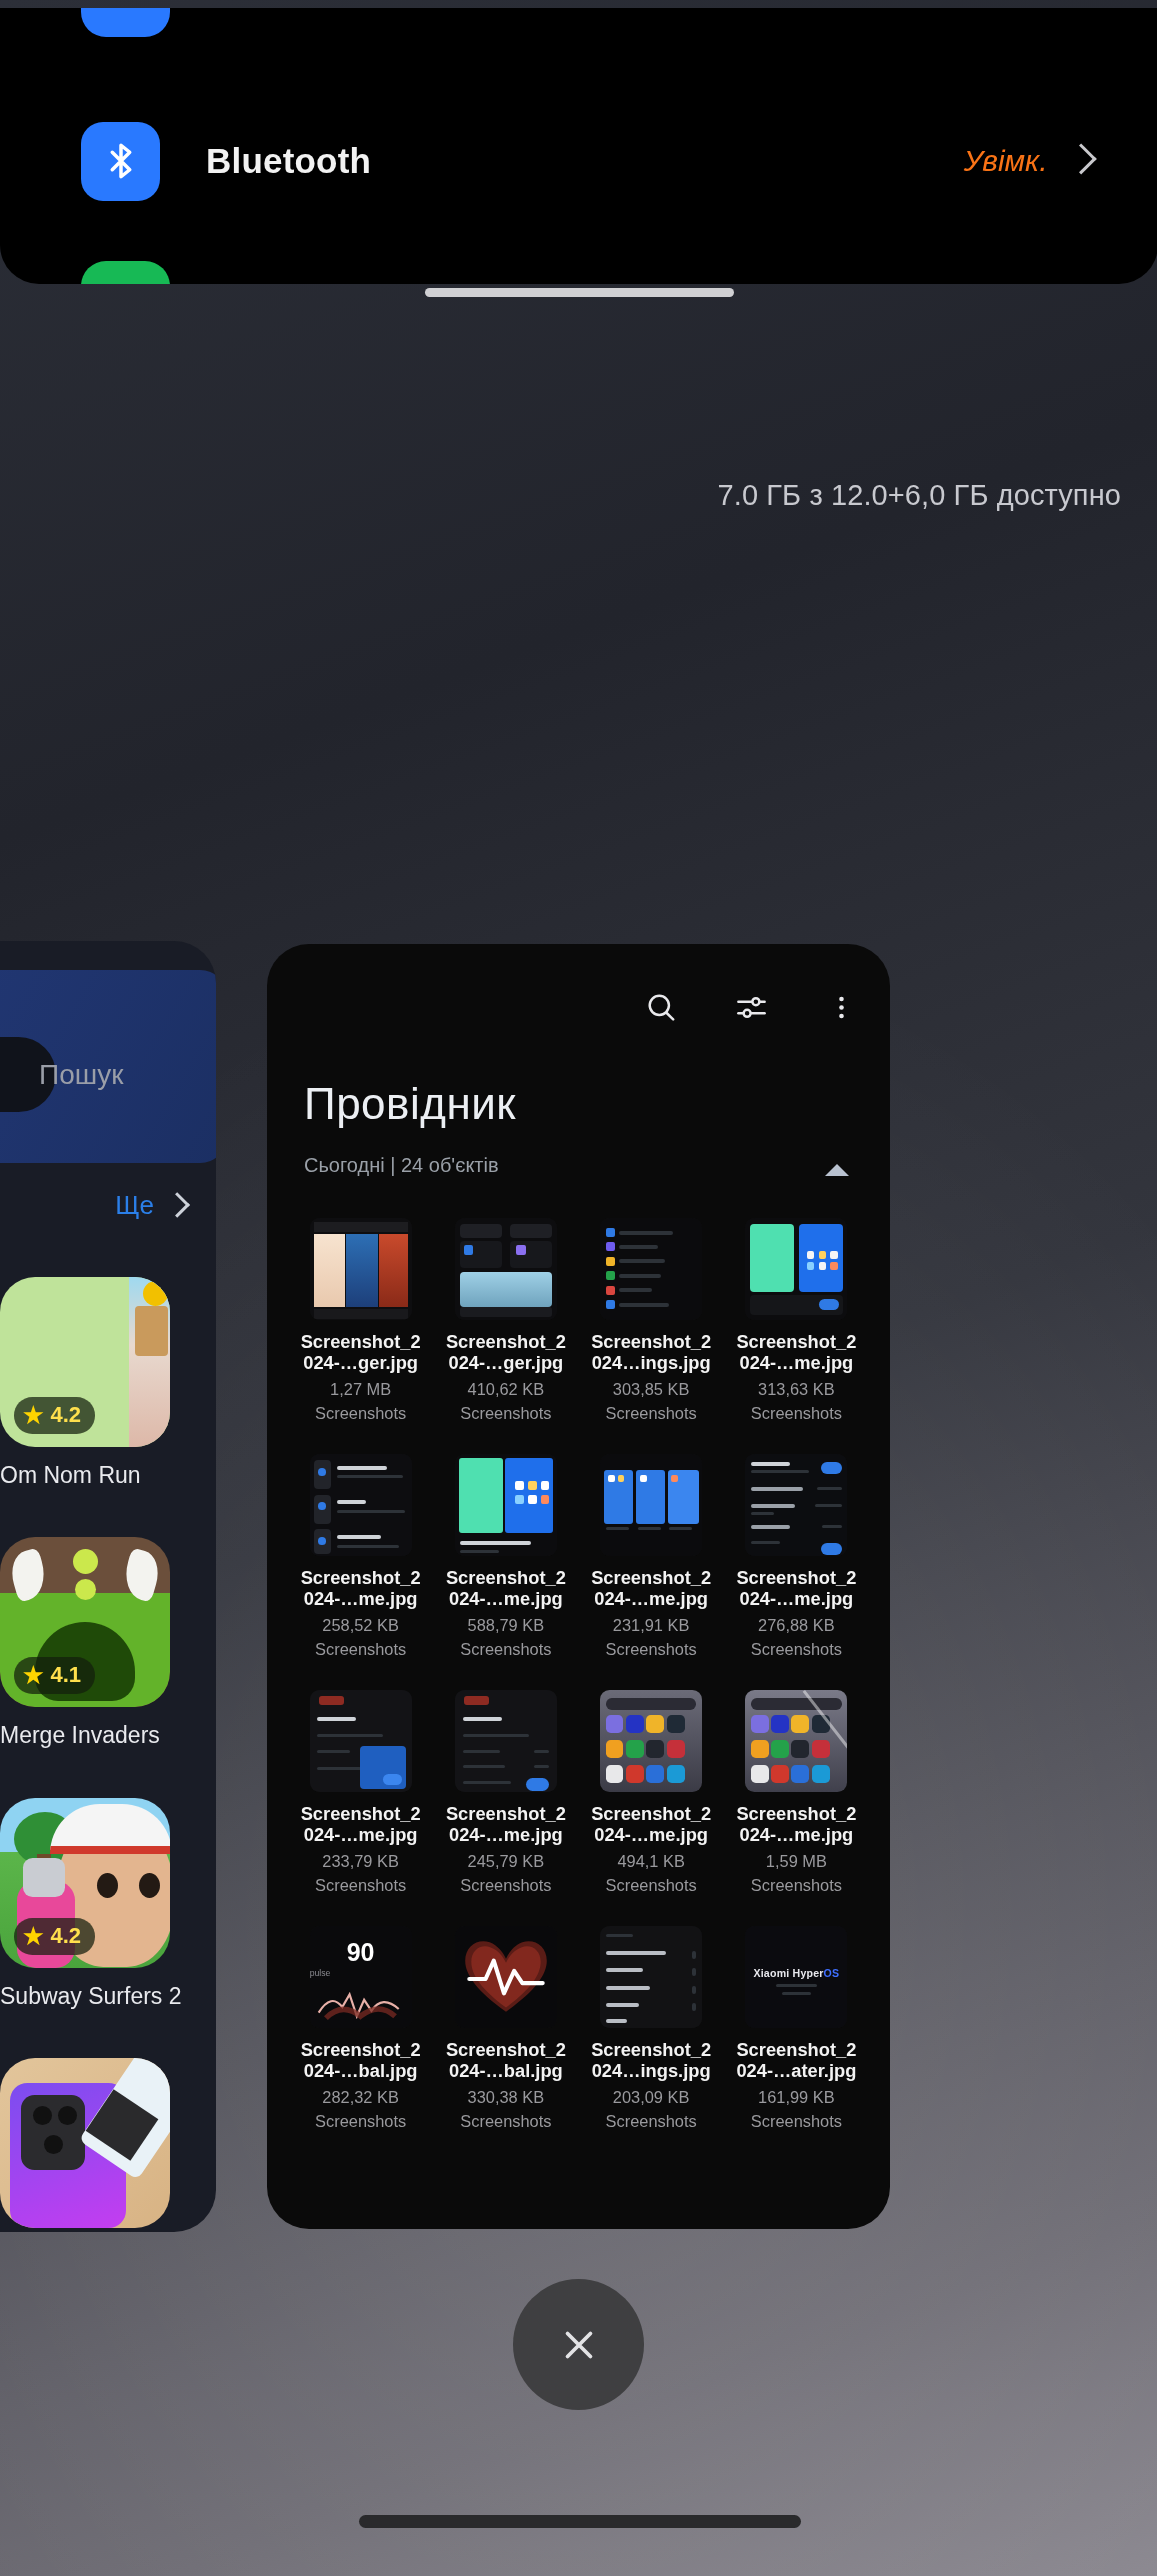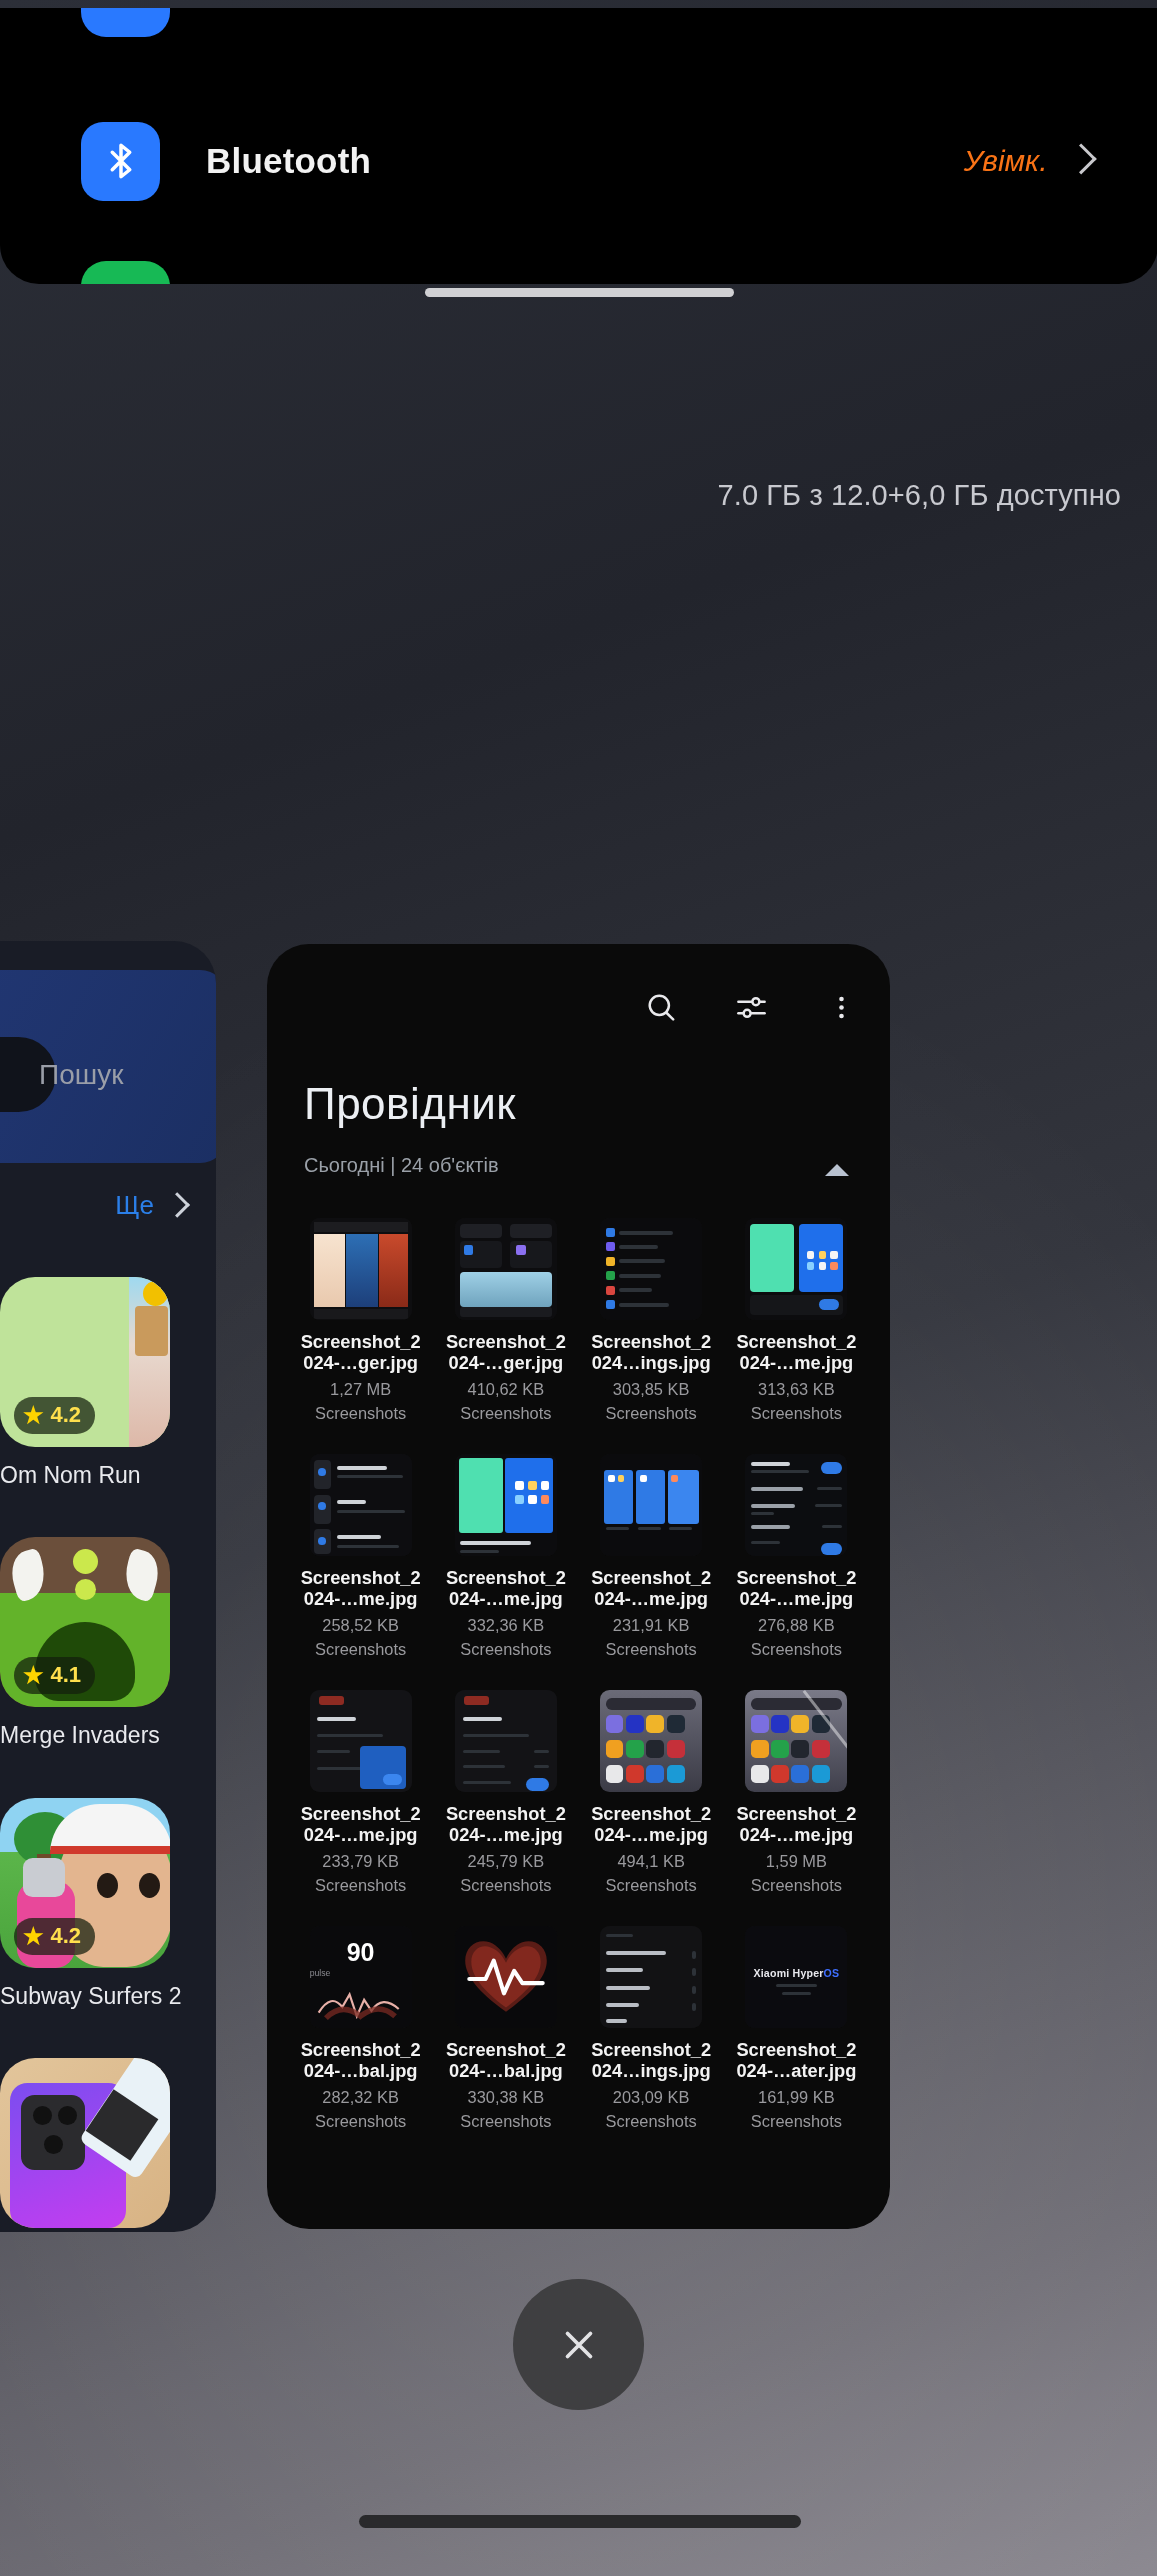--- a/index.html
+++ b/index.html
@@ -509,21 +509,21 @@
           <div style="position:absolute;right:7.7px;top:27px;width:8.7px;height:8.7px;background:#fff;border-radius:1.9px;"></div>
           <div style="position:absolute;right:20px;top:27px;width:8.7px;height:8.7px;background:#ffd15c;border-radius:1.9px;"></div>
           <div style="position:absolute;right:33px;top:27px;width:8.7px;height:8.7px;background:#fff;border-radius:1.9px;"></div>
           <div style="position:absolute;right:7.7px;top:41px;width:8.7px;height:8.7px;background:#ff8a5c;border-radius:1.9px;"></div>
           <div style="position:absolute;right:20px;top:41px;width:8.7px;height:8.7px;background:#fff;border-radius:1.9px;"></div>
           <div style="position:absolute;right:33px;top:41px;width:8.7px;height:8.7px;background:#8ad1ff;border-radius:1.9px;"></div>
           <div class="tb-line" style="left:4.8px;bottom:11.6px;width:71px;height:3.9px;background:#cfd3d8;"></div>
           <div class="tb-line" style="left:4.8px;bottom:3.9px;width:39px;height:2.9px;"></div>
         </div>
         <div class="fname">Screenshot_2024-…me.jpg</div>
-        <div class="fsize">332,36 KB</div>
+        <div class="fsize">588,79 KB</div>
         <div class="ffolder">Screenshots</div>
       </div>
 
       <div class="file-cell">
         <div class="thumb">
           <div class="tb-bg" style="background:#0b0b0d;"></div>
           <div style="position:absolute;left:3.9px;top:15.4px;width:29px;height:54px;background:#2f7ae5;border-radius:2.9px;"></div>
           <div style="position:absolute;left:36px;top:15.4px;width:29px;height:54px;background:#2f7ae5;border-radius:2.9px;"></div>
           <div style="position:absolute;left:68px;top:15.4px;width:31px;height:54px;background:#3b86ef;border-radius:2.9px;"></div>
           <div style="position:absolute;left:7.7px;top:21px;width:6.8px;height:6.8px;background:#fff;border-radius:1.9px;"></div>

